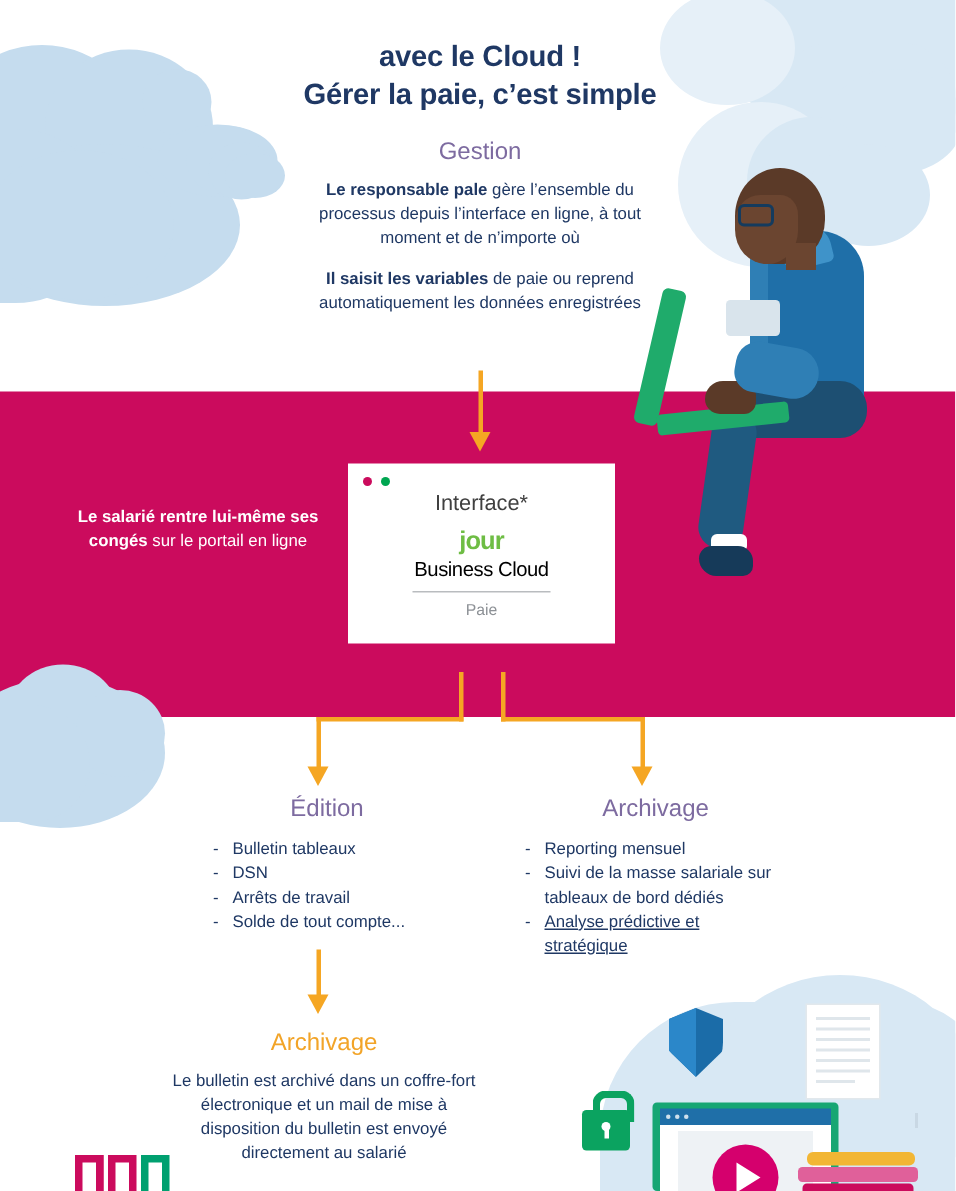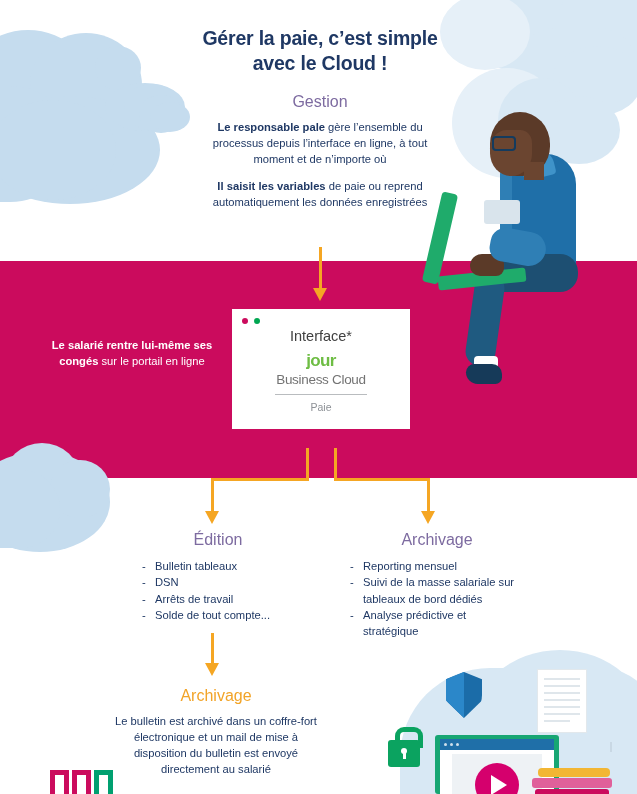--- a/index.html
+++ b/index.html
@@ -102,21 +102,21 @@
     text-align: center;
     font-size: 17px;
     font-weight: bold;
     color: #6ebd44;
     letter-spacing: -0.6px;
     margin-top: 7px;
   }
   .sage-sub {
     text-align: center;
     font-size: 13.5px;
-    color: #737373;
+    color: #000000;
     letter-spacing: -0.3px;
     margin-top: 1px;
   }
   .card-rule {
     width: 92px;
     height: 1px;
     background: #b9bcbf;
     margin: 7px auto 0 auto;
   }
   .card-foot {
@@ -190,22 +190,22 @@
 
   <div class="cloud" style="left:-30px; top:452px; width:140px; height:100px;"></div>
   <div class="cloud" style="left:4px; top:443px; width:76px; height:72px;"></div>
   <div class="cloud" style="left:50px; top:460px; width:60px; height:58px;"></div>
   <div class="cloud" style="left:-60px; top:470px; width:120px; height:78px; border-radius:40px;"></div>
 
   <div class="cloud cloud-soft" style="left:400px; top:668px; width:260px; height:150px; border-radius:90px 60px 0 0;"></div>
   <div class="cloud cloud-soft" style="left:470px; top:650px; width:180px; height:160px;"></div>
 
   <div class="title">
+    <div>avec le Cloud !</div>
     <div>Gérer la paie, c’est simple</div>
-    <div>avec le Cloud !</div>
   </div>
 
   <div class="section" style="left:200px; top:92px; width:240px;">
     <div class="sec-head purple">Gestion</div>
     <div class="sec-body">
       <span style="font-weight:bold">Le responsable pale</span><span> gère l’ensemble du processus depuis l’interface en ligne, à tout moment et de n’importe où</span>
       <span class="gap"></span>
       <span style="font-weight:bold">Il saisit les variables</span><span> de paie ou reprend automatiquement les données enregistrées</span>
     </div>
   </div>
@@ -320,21 +320,21 @@
       <div class="row">
         <span class="dash">-</span>
         <span>Reporting mensuel</span>
       </div>
       <div class="row">
         <span class="dash">-</span>
         <span style="display:block; width:152px;">Suivi de la masse salariale sur tableaux de bord dédiés</span>
       </div>
       <div class="row">
         <span class="dash">-</span>
-        <span style="display:block; width:130px;">Analyse prédictive et stratégique</span>
+        <span style="display:block; width:130px;text-decoration:underline;">Analyse prédictive et stratégique</span>
       </div>
     </div>
   </div>
 
   <div class="ln v" style="left:211px; top:633px; height:37px;"></div>
   <div class="head" style="left:205px; top:663px;"></div>
 
   <div class="section" style="left:112px; top:686px; width:208px;">
     <div class="sec-head gold">Archivage</div>
     <div class="sec-body">Le bulletin est archivé dans un coffre-fort électronique et un mail de mise à disposition du bulletin est envoyé directement au salarié</div>

